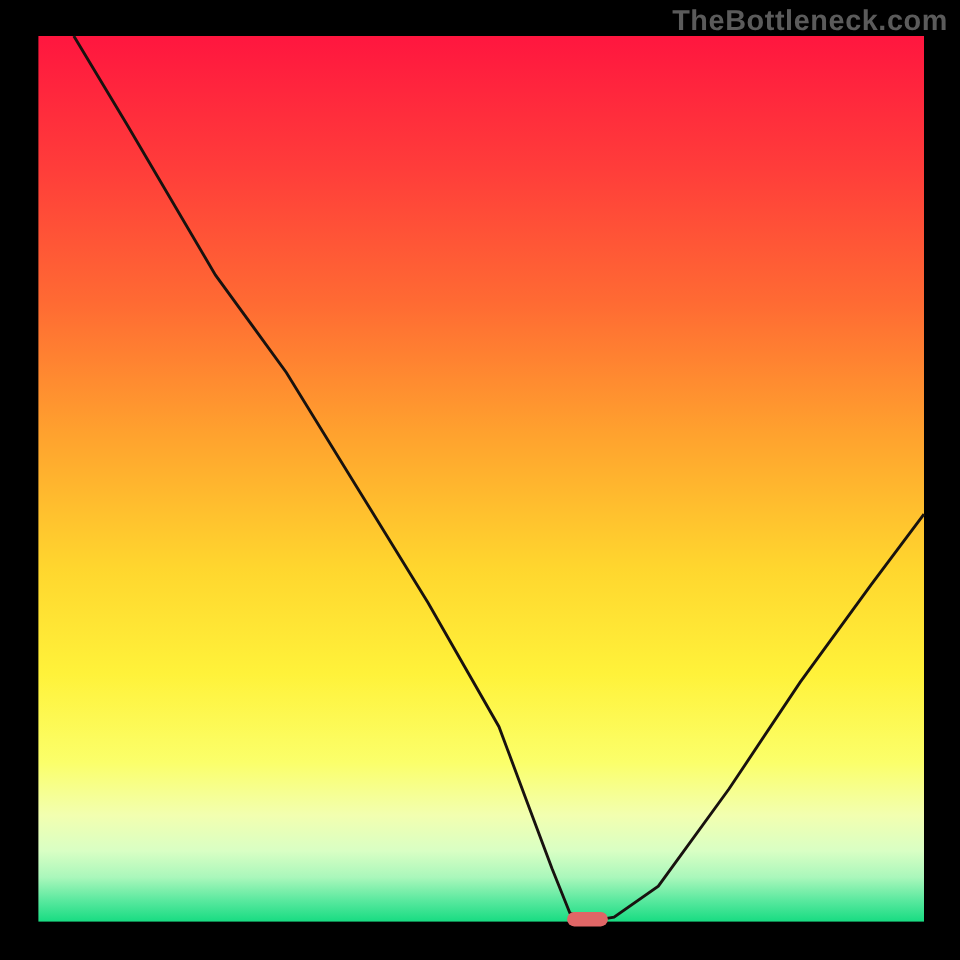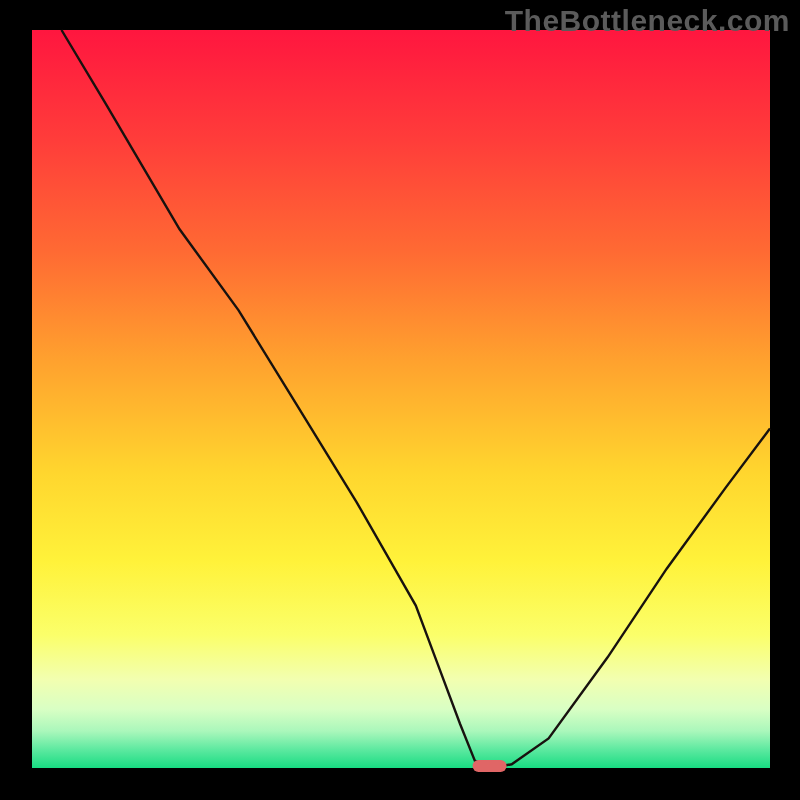--- a/index.html
+++ b/index.html
@@ -19,21 +19,21 @@
   svg.chart {
     position: absolute;
     top: 0;
     left: 0;
   }
   .watermark {
     position: absolute;
     top: 4px;
     right: 10px;
     color: #5b5b5b;
-    font-size: 30px;
+    font-size: 24px;
     font-weight: 600;
     letter-spacing: 0.5px;
     user-select: none;
   }
 </style>
 </head>
 <body>
 
 <div class="canvas-wrap">
   <svg class="chart" width="800" height="800" viewBox="0 0 800 800">

